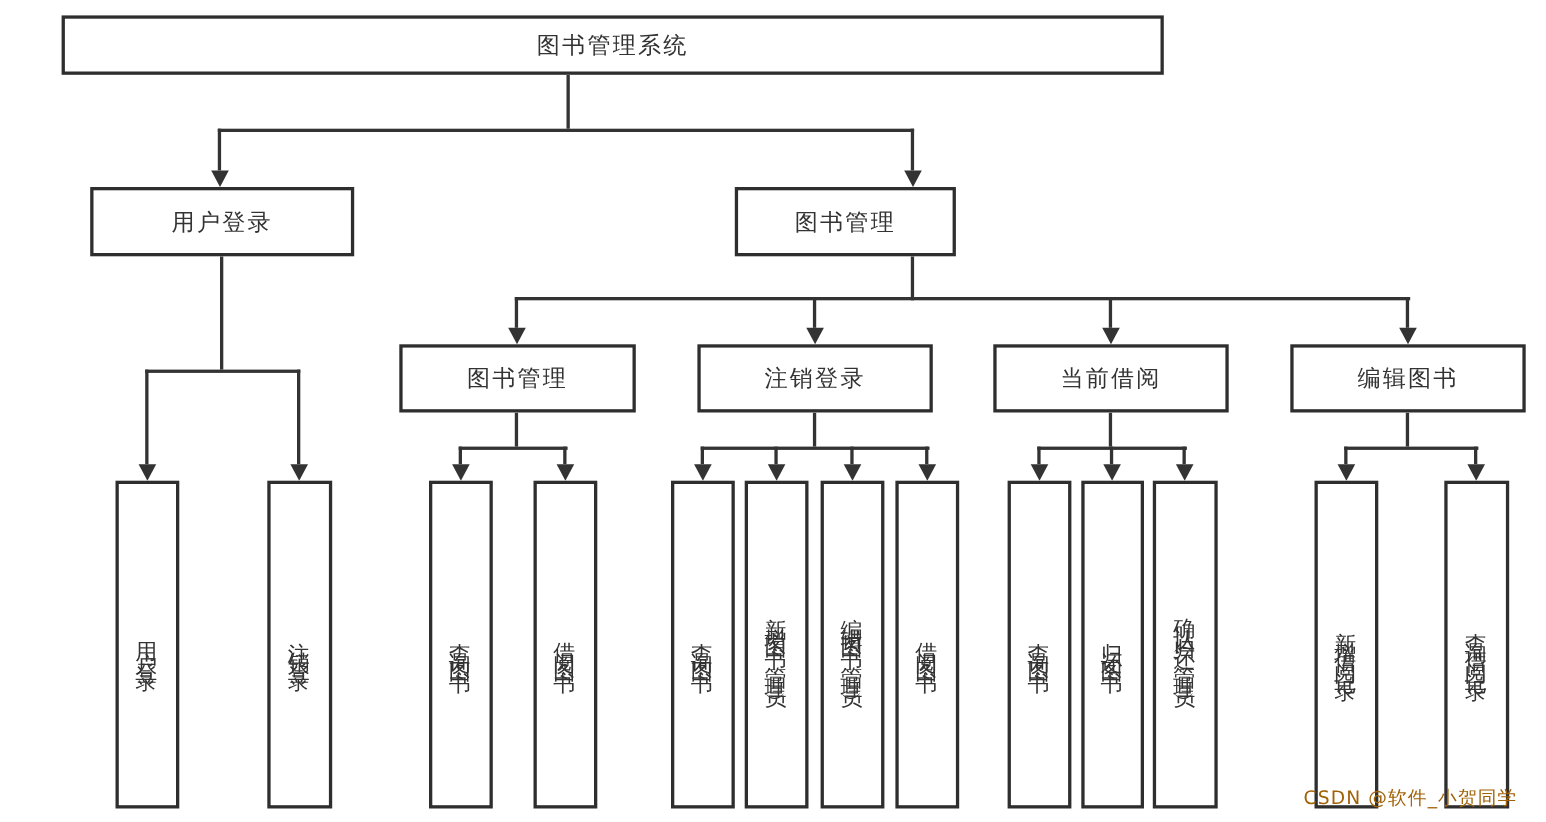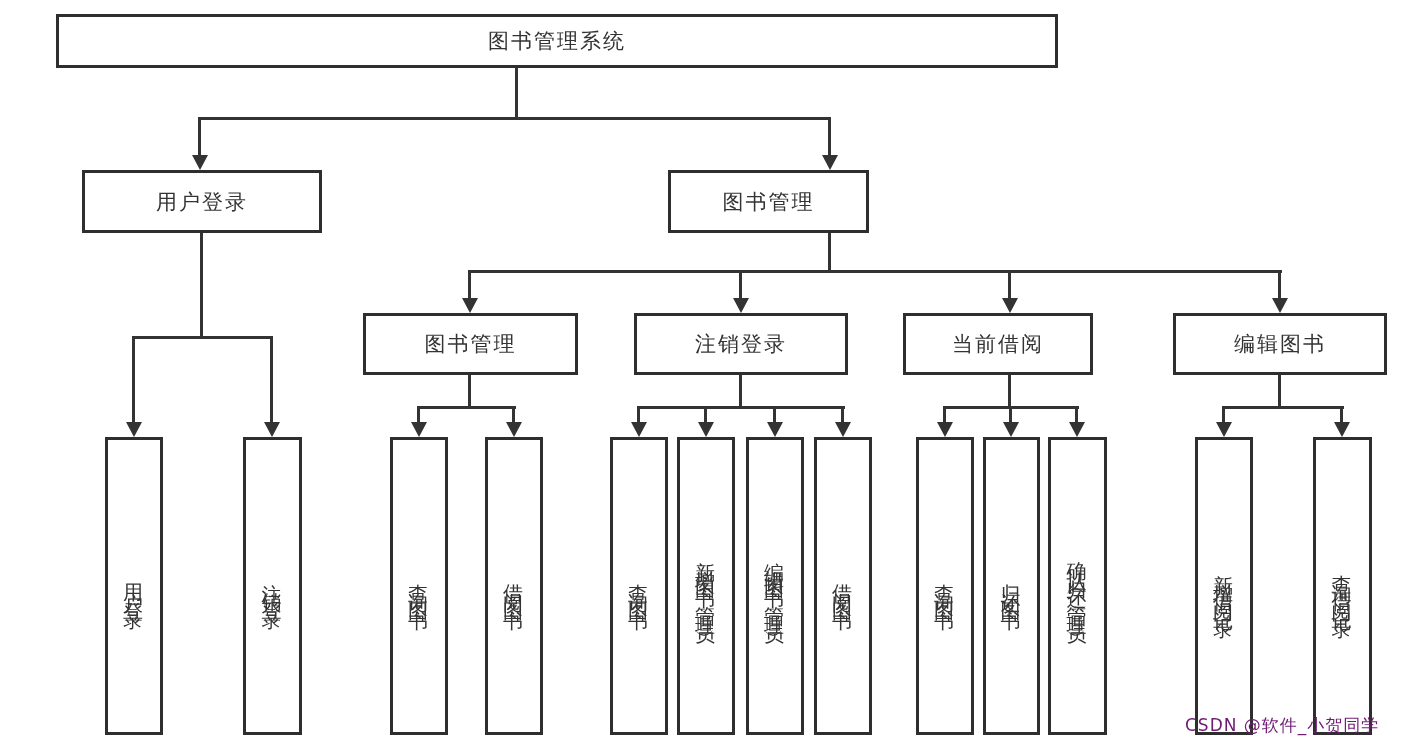--- a/index.html
+++ b/index.html
@@ -18,21 +18,21 @@
   }
   .hline { position:absolute; height:3px; background:#333333; }
   .vline { position:absolute; width:3px; background:#333333; }
   .arrow {
     position:absolute; width:0; height:0;
     border-left:8px solid transparent; border-right:8px solid transparent;
     border-top:15px solid #333333;
   }
   .watermark {
     position:absolute; left:1185px; top:714px; font-size:17px;
-    color:#701a75; letter-spacing:1px; white-space:nowrap;
+    color:#a16207; letter-spacing:1px; white-space:nowrap;
   }
 </style>
 </head>
 <body>
 
 <div class="vline" style="left:515px; top:68px; height:49px;"></div>
 <div class="hline" style="left:198px; top:117px; width:633px;"></div>
 <div class="vline" style="left:198px; top:117px; height:38px;"></div>
 <div class="arrow" style="left:192px; top:155px;"></div>
 <div class="vline" style="left:828px; top:117px; height:38px;"></div>
@@ -93,21 +93,21 @@
 <div class="node" style="left:21px; top:14px; width:1002px; height:54px;margin-left:35px;">图书管理系统</div>
 
 <div class="node" style="left:82px; top:170px; width:240px; height:63px;">用户登录</div>
 
 <div class="node" style="left:668px; top:170px; width:201px; height:63px;font-family:Liberation Serif, serif;">图书管理</div>
 
 <div class="node" style="left:363px; top:313px; width:215px; height:62px;">图书管理</div>
 
 <div class="node" style="left:634px; top:313px; width:214px; height:62px;">注销登录</div>
 
-<div class="node" style="left:903px; top:313px; width:190px; height:62px;">当前借阅</div>
+<div class="node" style="left:903px; top:313px; width:214px; height:62px;">当前借阅</div>
 
 <div class="node" style="left:1173px; top:313px; width:214px; height:62px;">编辑图书</div>
 
 <div class="node vnode" style="left:105px; top:437px; width:58px; height:298px;">用户登录</div>
 
 <div class="node vnode" style="left:243px; top:437px; width:59px; height:298px;">注销登录</div>
 
 <div class="node vnode" style="left:390px; top:437px; width:58px; height:298px;">查询图书</div>
 
 <div class="node vnode" style="left:485px; top:437px; width:58px; height:298px;">借阅图书</div>

